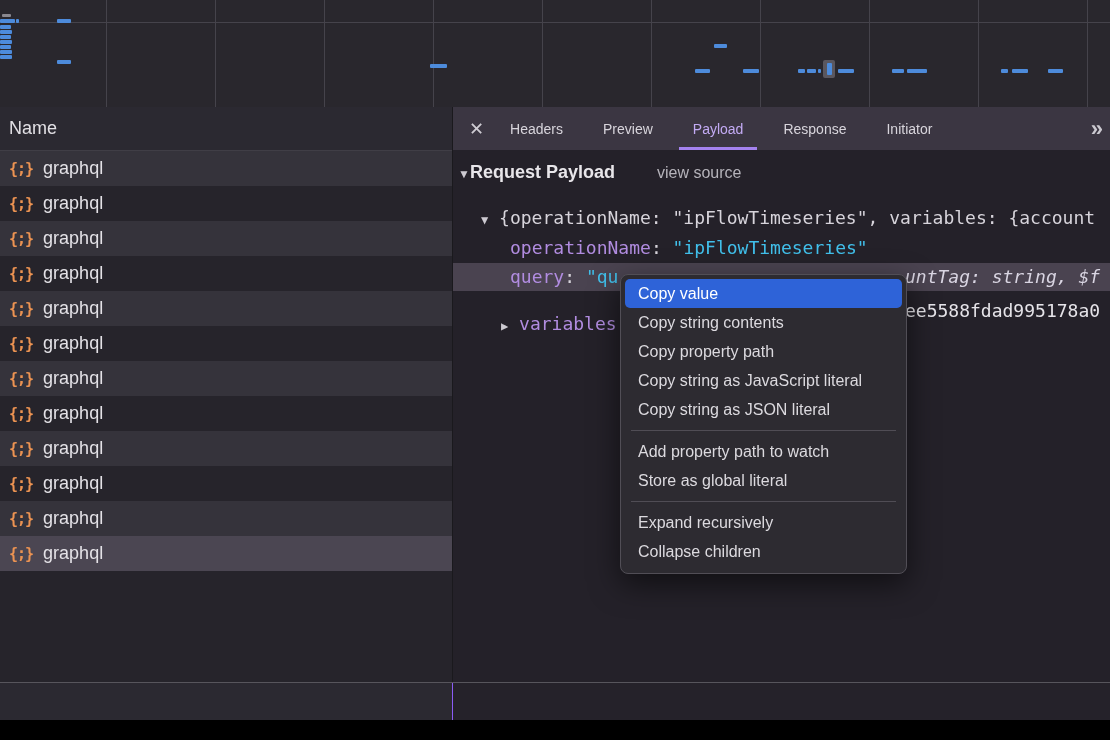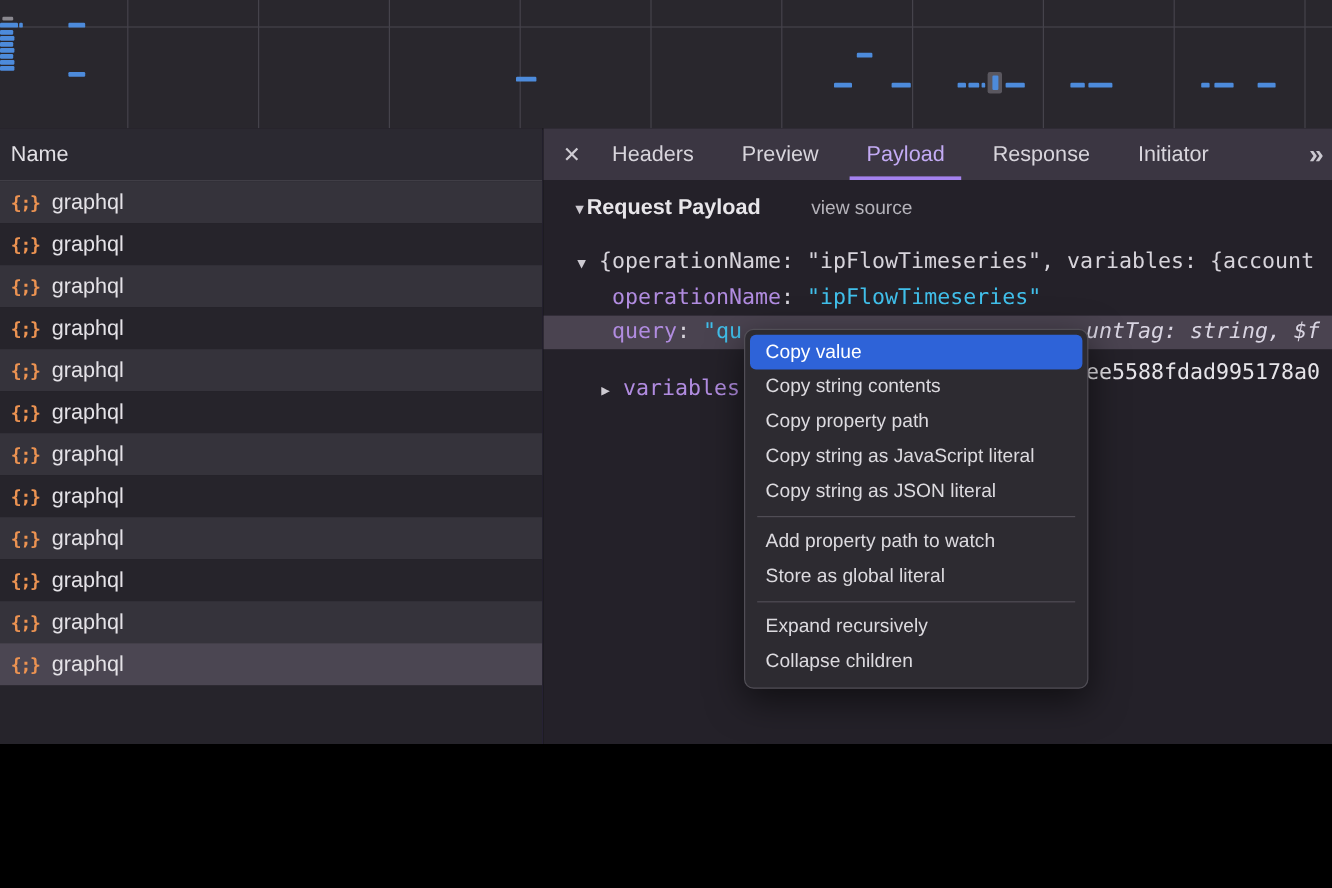--- a/index.html
+++ b/index.html
@@ -1,16 +1,16 @@
 <!DOCTYPE html>
 <html style="--accent-blue: #2e63d8; --bar-blue: #4d8bdb; --icon-orange: #ec9352; --key-purple: #b18ce0; --string-cyan: #41bfea; --tab-lavender: #c3abf4; --tab-underline: #a482ef;"><head>
 <meta charset="utf-8">
 <style>
   html,body{margin:0;padding:0;background:#000;}
-  .stage{position:relative;width:1110px;height:620px;overflow:hidden;
+  .stage{position:relative;width:1110px;height:720px;overflow:hidden;
          font-family:"Liberation Sans",sans-serif;background:#8b5cf6;}
 
   
   .waterfall{position:absolute;left:0;top:0;width:1110px;height:107px;
              background:#29272d;border-bottom:1px solid #141318;}
   .grid-v{position:absolute;top:0;bottom:0;width:1px;background:#45434b;}
   .grid-h{position:absolute;left:0;right:0;height:1px;background:#45434b;}
   .wbar{position:absolute;border-radius:1px;background:var(--bar-blue);}
   .wbar.gray{background:#8a888f;}
   .wtick-box{position:absolute;background:#5a575f;border-radius:2px;}
@@ -30,31 +30,31 @@
               font-size:15px;color:var(--icon-orange);letter-spacing:-1px;}
 
   
   .right-panel{position:absolute;left:452px;top:107px;width:658px;height:576px;
                background:#242129;border-left:1px solid #1a191d;}
   .tabbar{height:43px;background:#3b3642;display:flex;align-items:center;}
   .tab-close{background:none;border:none;color:#cfccd3;font-size:18px;
              padding:0 0 0 16px;margin-right:12px;cursor:pointer;line-height:1;}
   .tabs{display:flex;align-items:center;height:100%;}
   .tab{position:relative;height:100%;display:flex;align-items:center;
-       padding:0 14px;margin-right:12px;font-size:18px;color:#d8d5dc;cursor:pointer;}
+       padding:0 14px;margin-right:12px;font-size:14px;color:#d8d5dc;cursor:pointer;}
   .tab.active{color:var(--tab-lavender);}
   .tab.active::after{content:"";position:absolute;left:0;right:0;bottom:0;height:3px;
                      background:var(--tab-underline);}
   .tab-overflow{background:none;border:none;color:#cbc9d0;font-size:22px;font-weight:bold;
                 padding:0 10px;margin-left:auto;cursor:pointer;letter-spacing:-2px;}
 
   
   .payload{position:relative;height:533px;font-family:"DejaVu Sans Mono",monospace;}
   .pl-line{position:absolute;white-space:nowrap;font-size:18px;color:#d7d4db;}
-  .sec-head{top:12px;left:24px;font-family:"Liberation Sans",sans-serif;}
+  .sec-head{top:12px;left:5px;font-family:"Liberation Sans",sans-serif;}
   .tri{color:#cdcad1;font-size:12px;}
   .sec-title{font-weight:bold;font-size:18px;color:#e8e6ea;}
   .view-source{font-family:"Liberation Sans",sans-serif;font-size:16px;color:#b5b3ba;
                margin-left:42px;cursor:pointer;}
   .root-line{top:57px;left:28px;}
   .kv-line1{top:87px;left:57px;}
   .kv-line2{top:116px;left:57px;}
   .kv-line3{top:163px;left:48px;}
   .hl-row{position:absolute;top:113px;left:0;width:658px;height:28px;background:#4a4350;}
   .key{color:var(--key-purple);}

